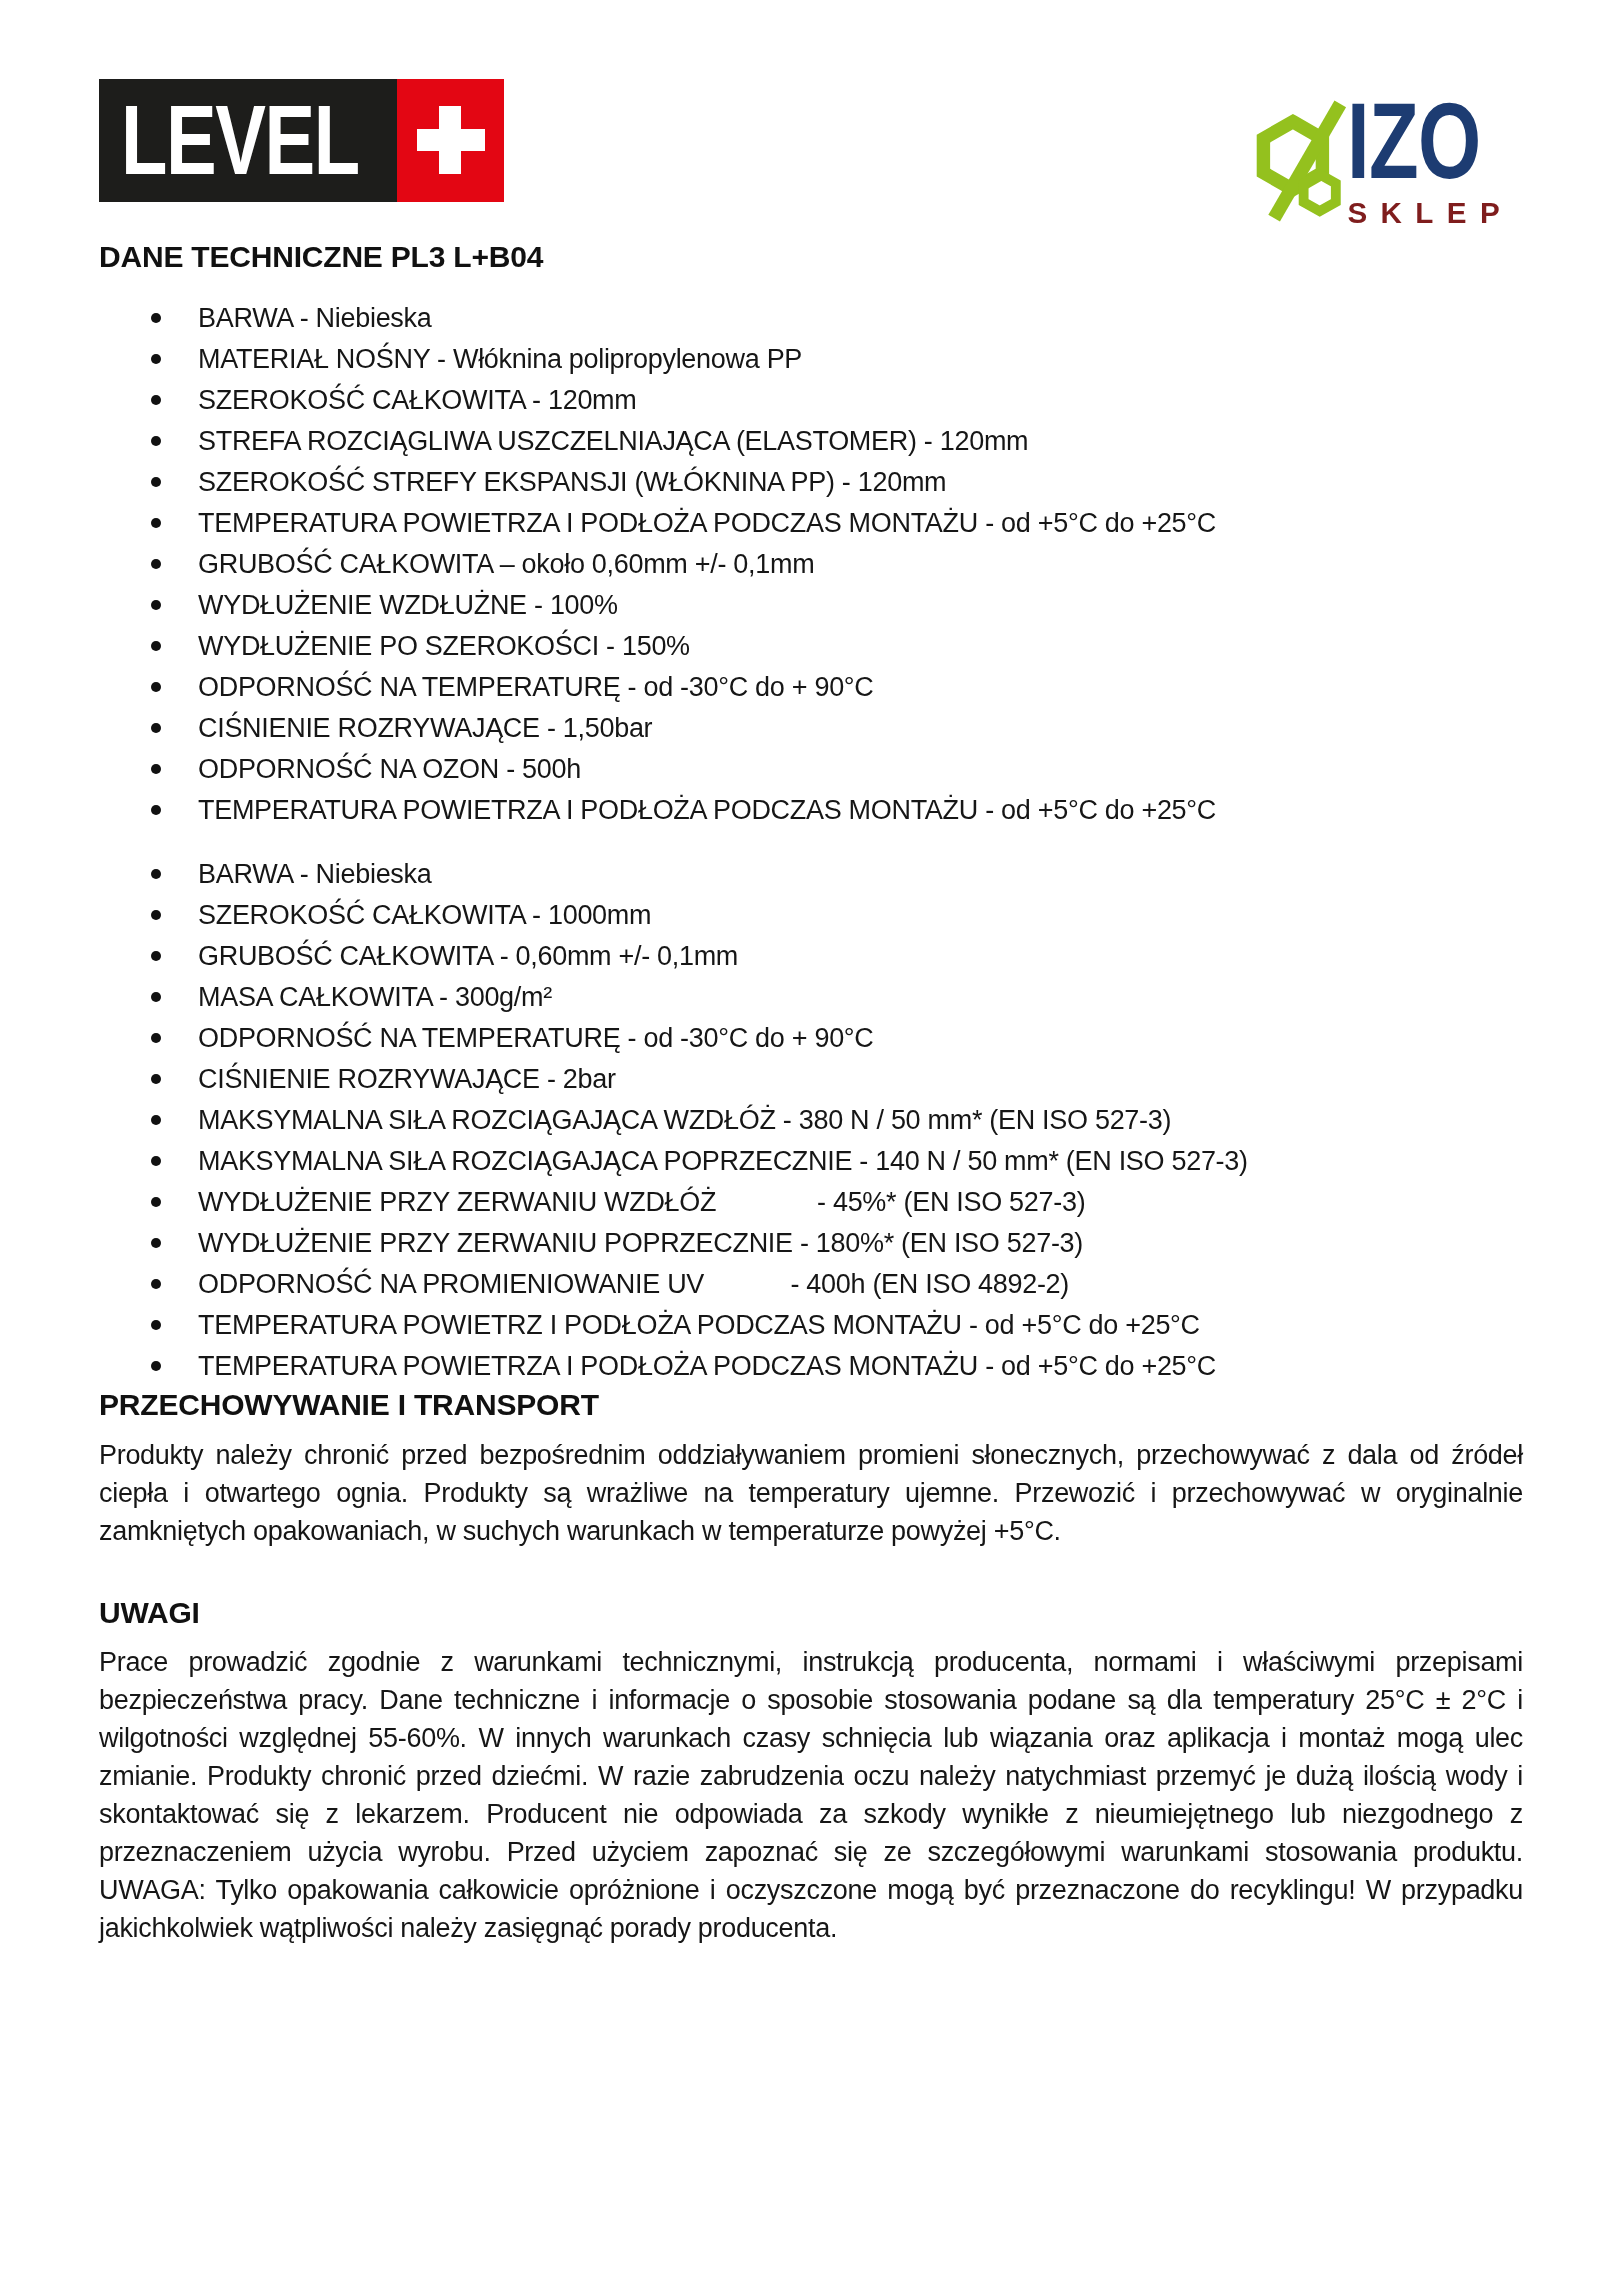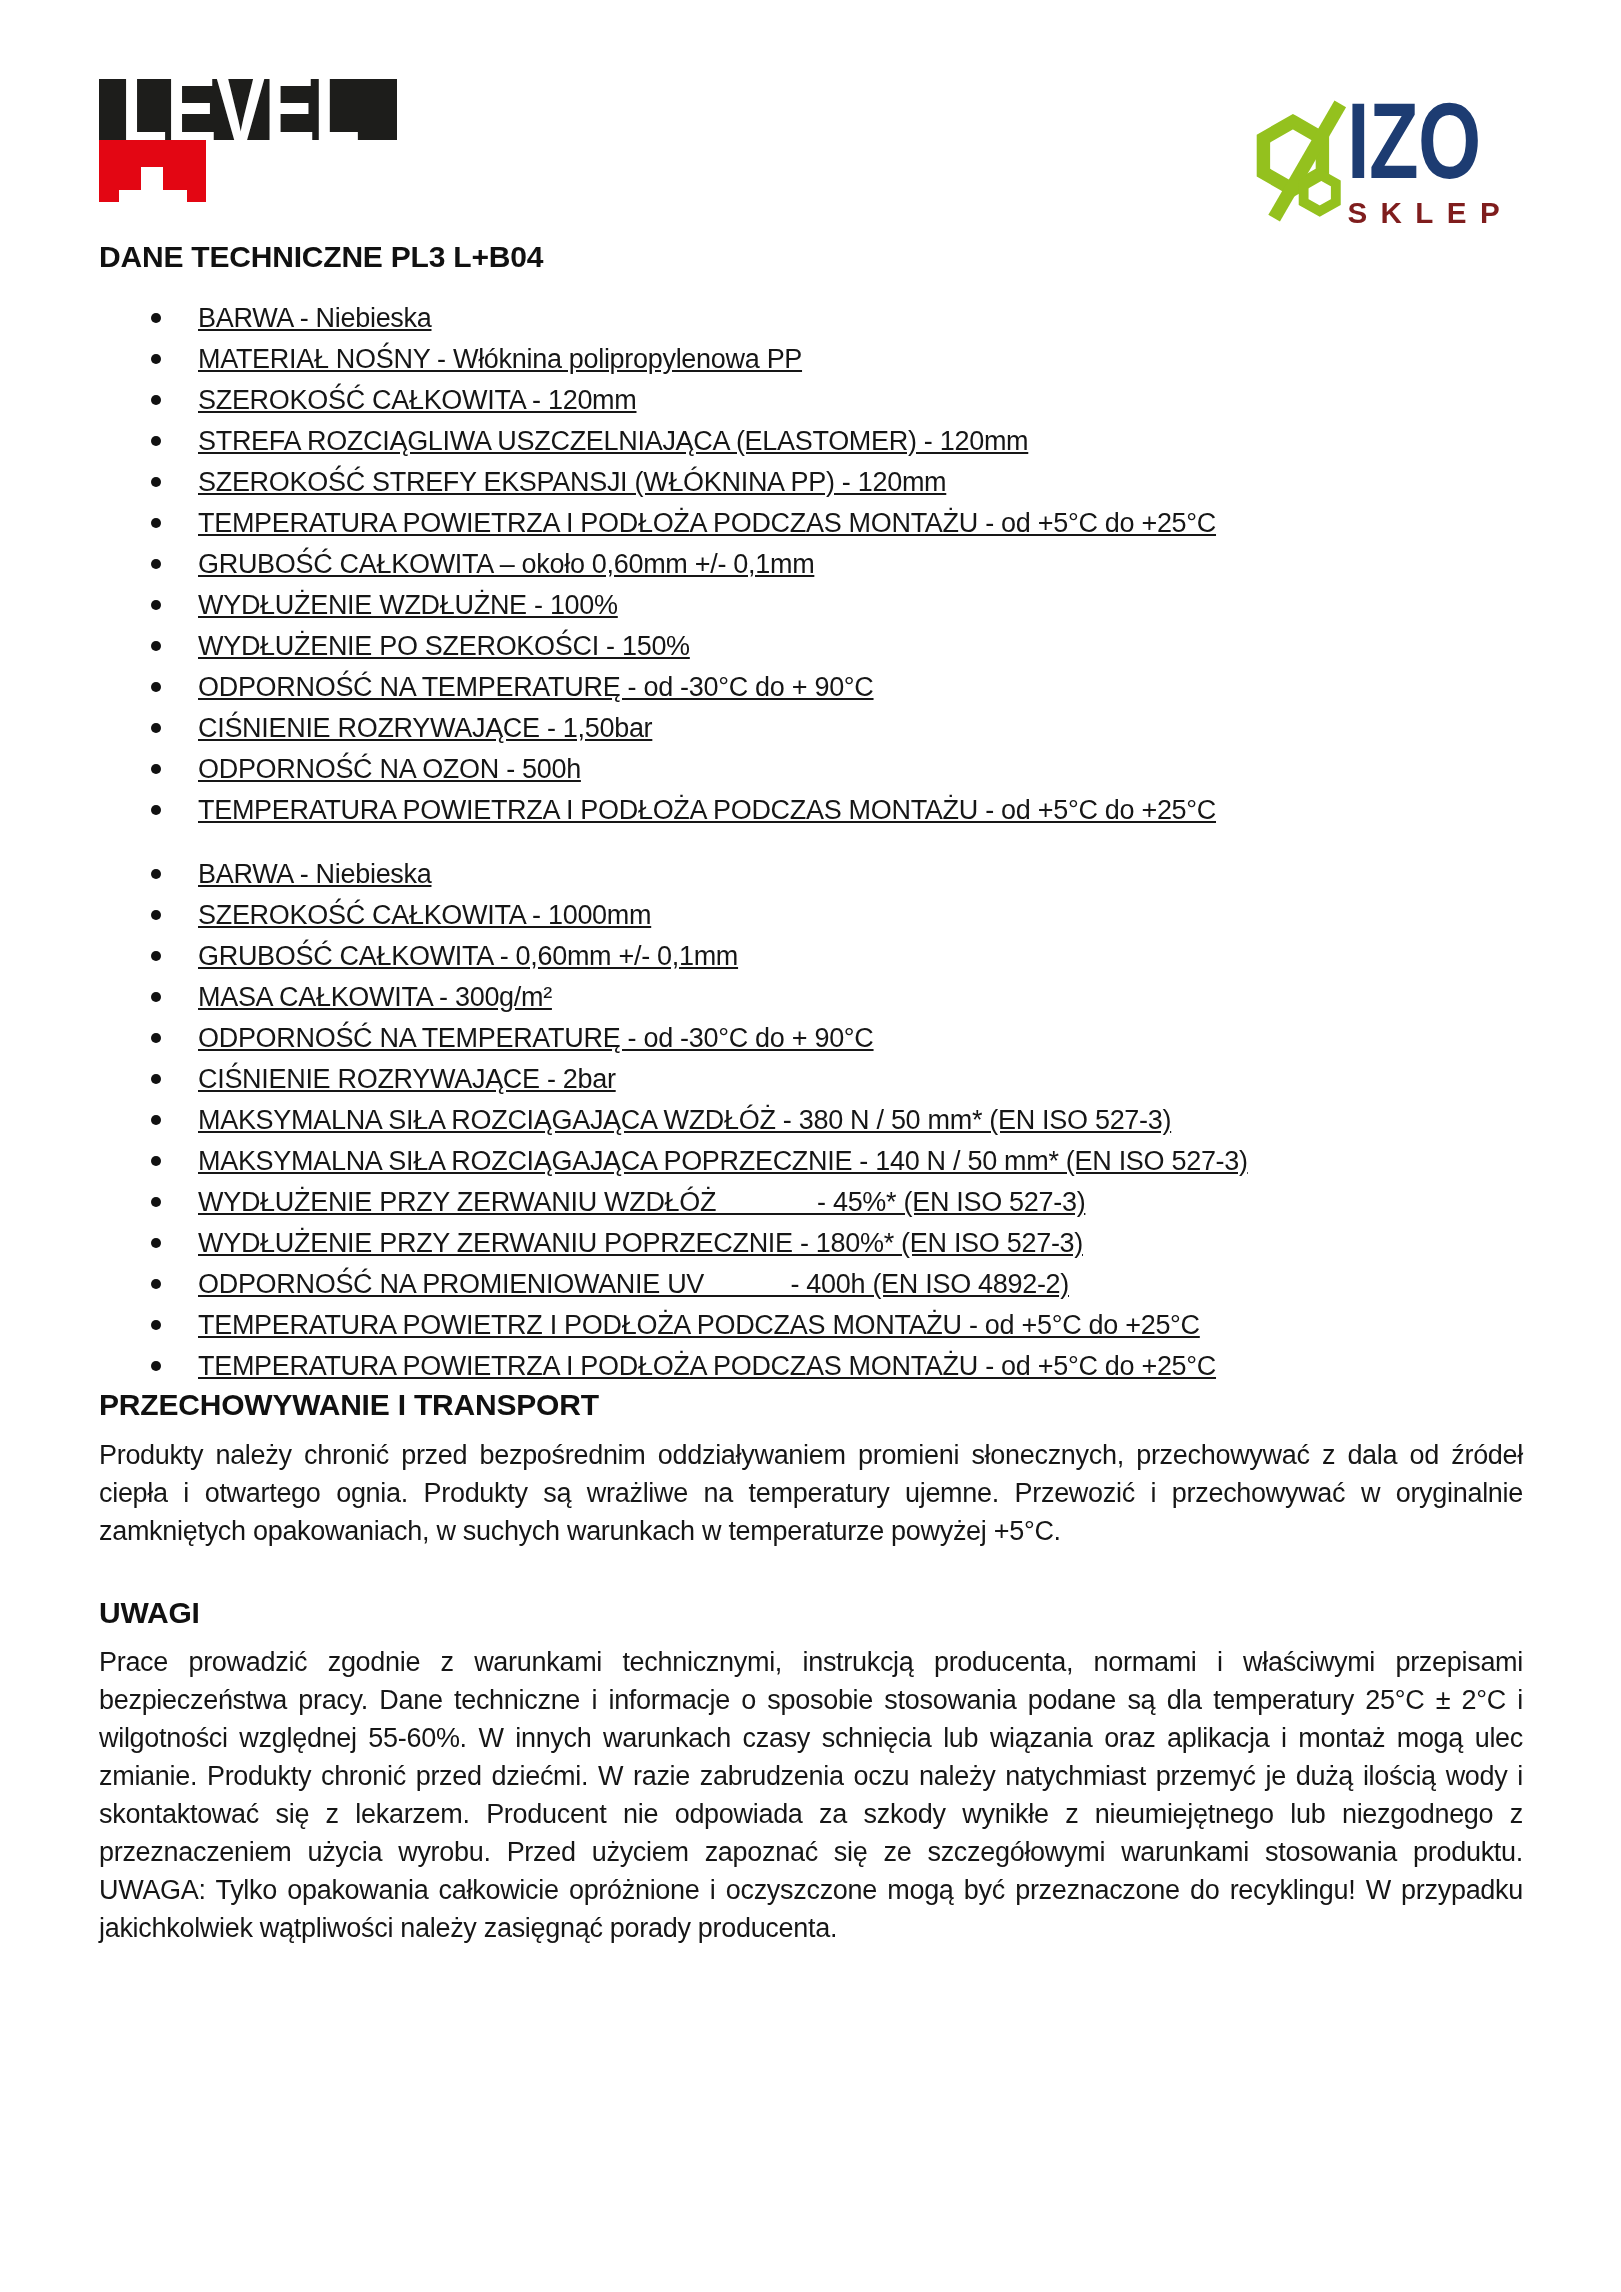--- a/index.html
+++ b/index.html
@@ -19,21 +19,20 @@
   .logo-row {
     display: flex;
     justify-content: space-between;
     align-items: flex-start;
     height: 125px;
   }
   .levelplus {
     display: flex;
     margin-top: 2.7px;
     height: 123px;
-    flex-direction: column;
   }
   .lp-black {
     width: 298px; height: 123px;
     background: #1d1d1b;
     display: flex; align-items: center;
     padding-left: 21.5px;
     overflow: hidden;
   }
   .lp-black .lp-word {
     color: #ffffff;
@@ -90,21 +89,20 @@
   }
   .h-tech1   { margin-top: 38px; }
   .h-tech2   { margin-top: 21.5px; }
   .h-storage { }
   .h-notes   { margin-top: 45px; }
 
   
   ul.spec-list {
     list-style: none;
     margin-top: 23px;
-    text-decoration: underline;
   }
   ul.spec-list li {
     position: relative;
     padding-left: 99px;
     font-size: 27px;
     line-height: 41px;
     letter-spacing: -0.3px;
     white-space: pre-wrap;
     color: #161616;
   }

